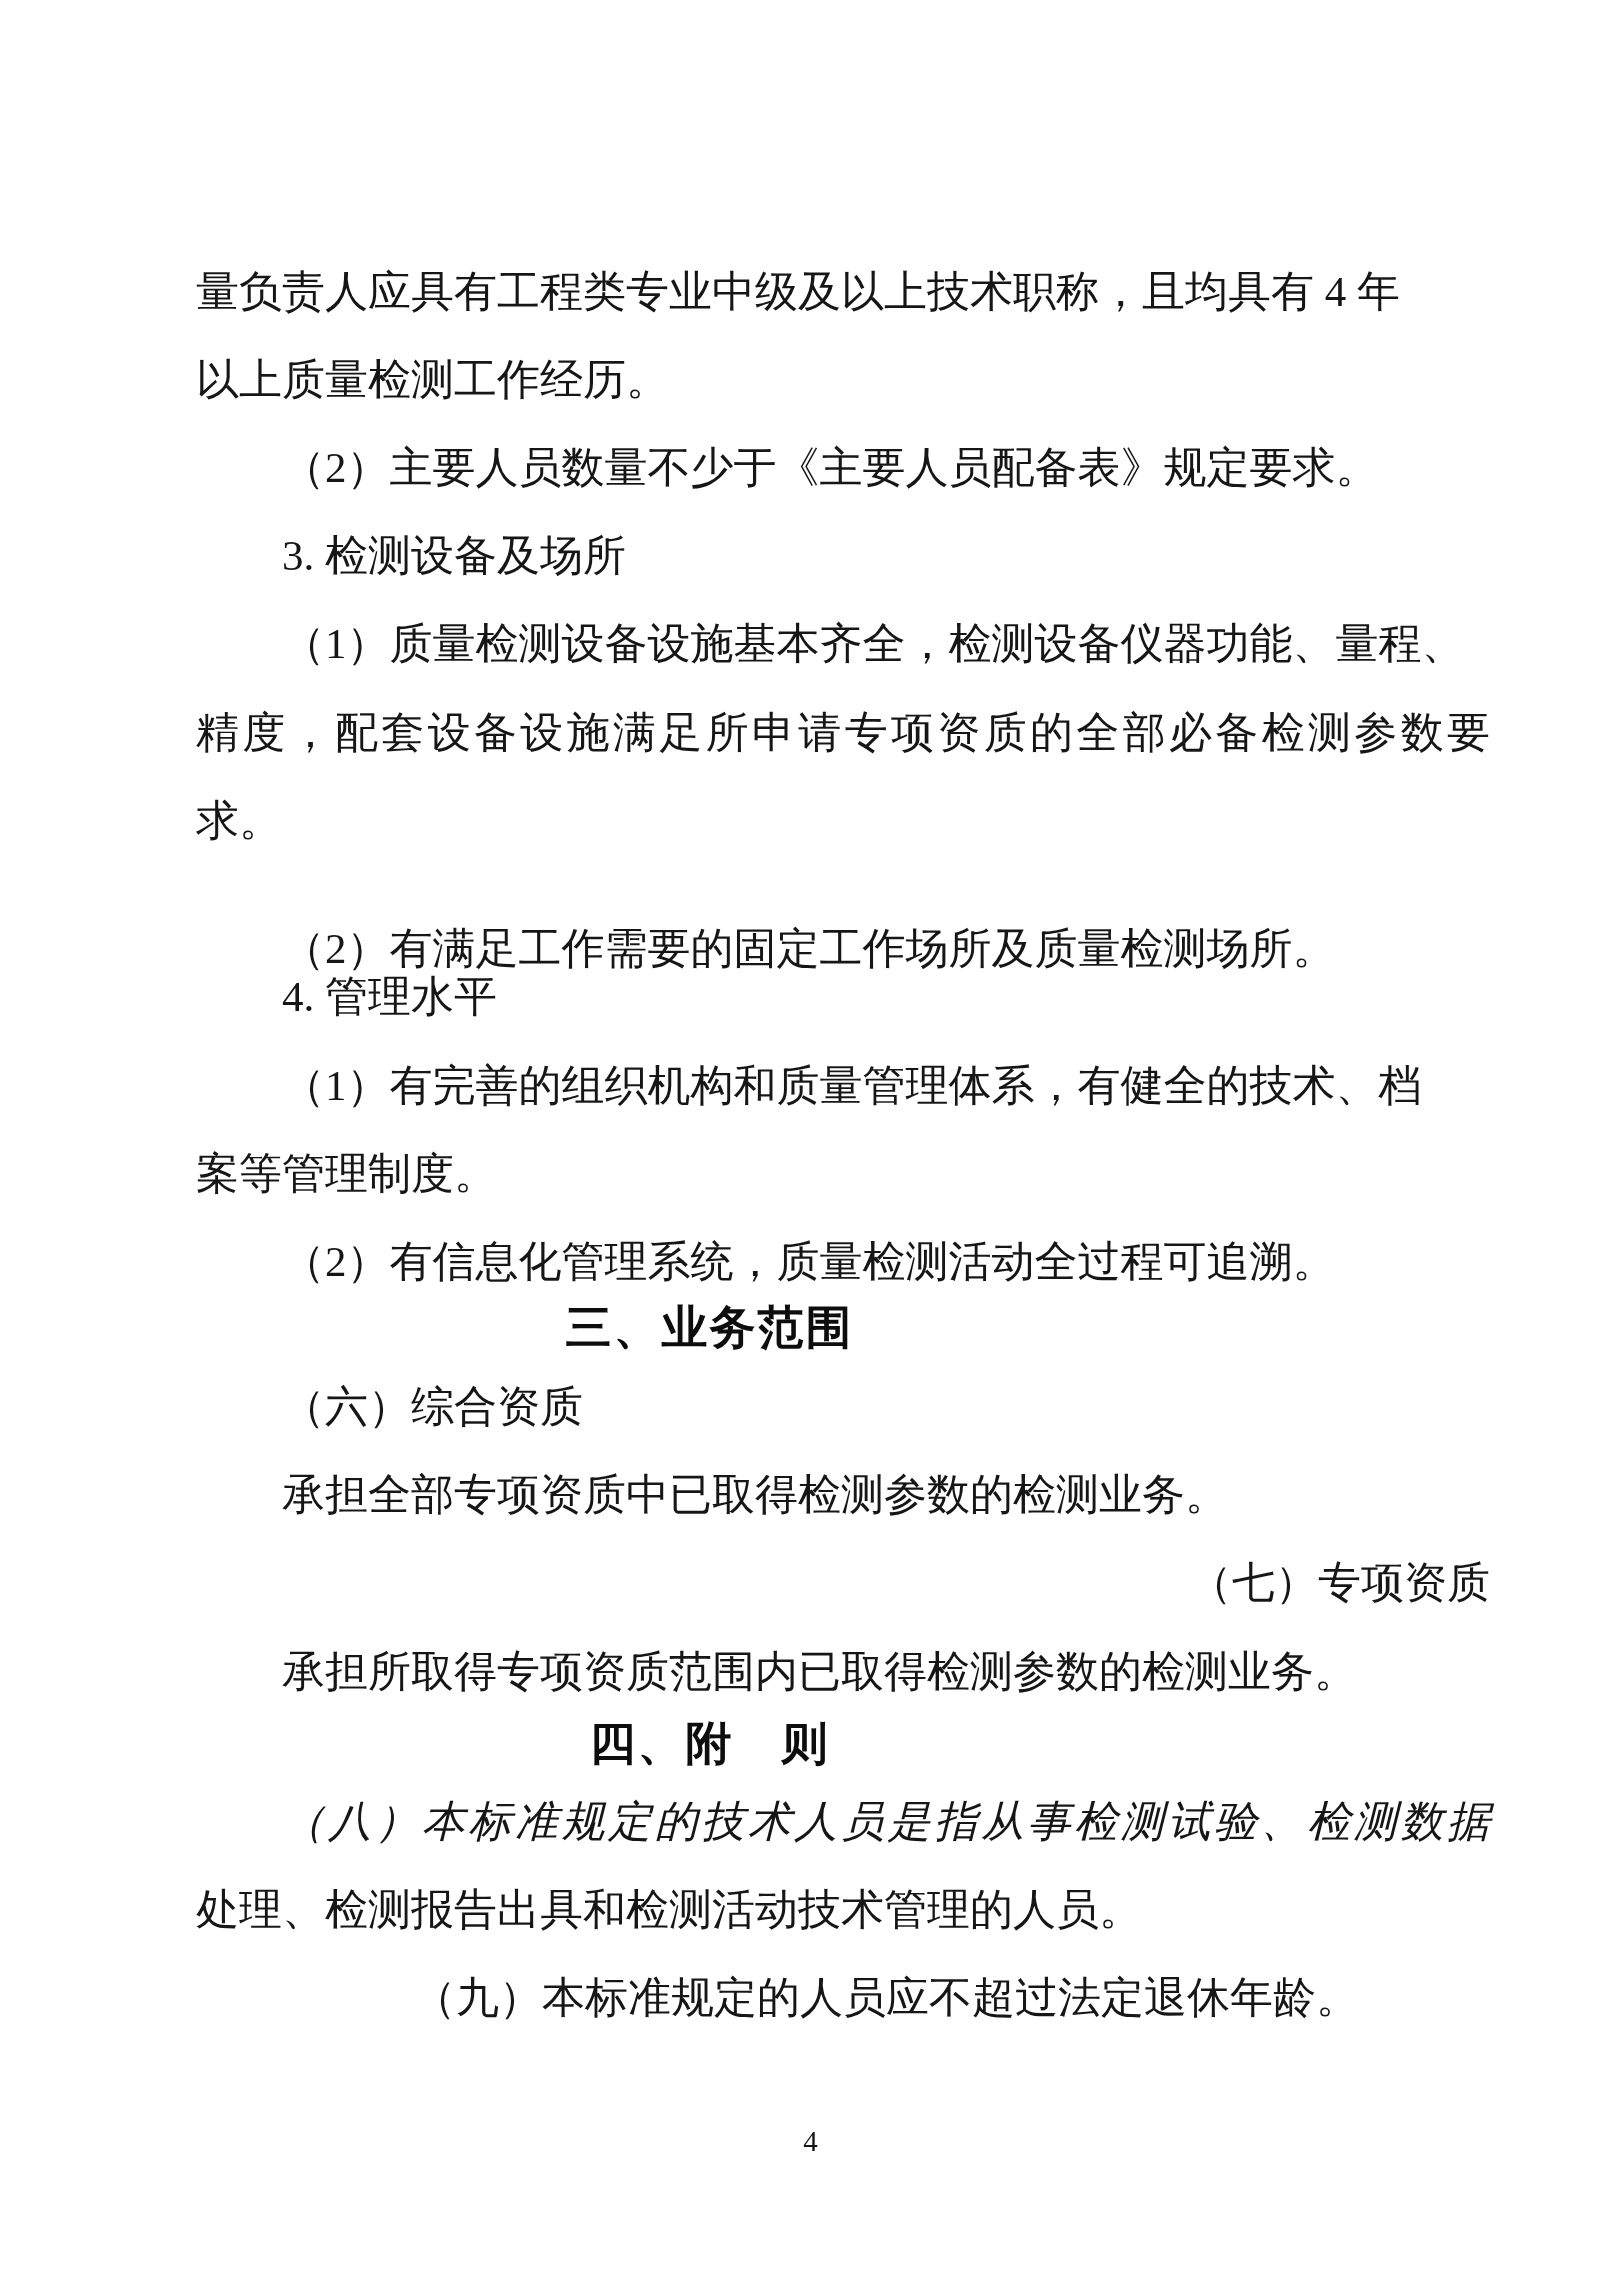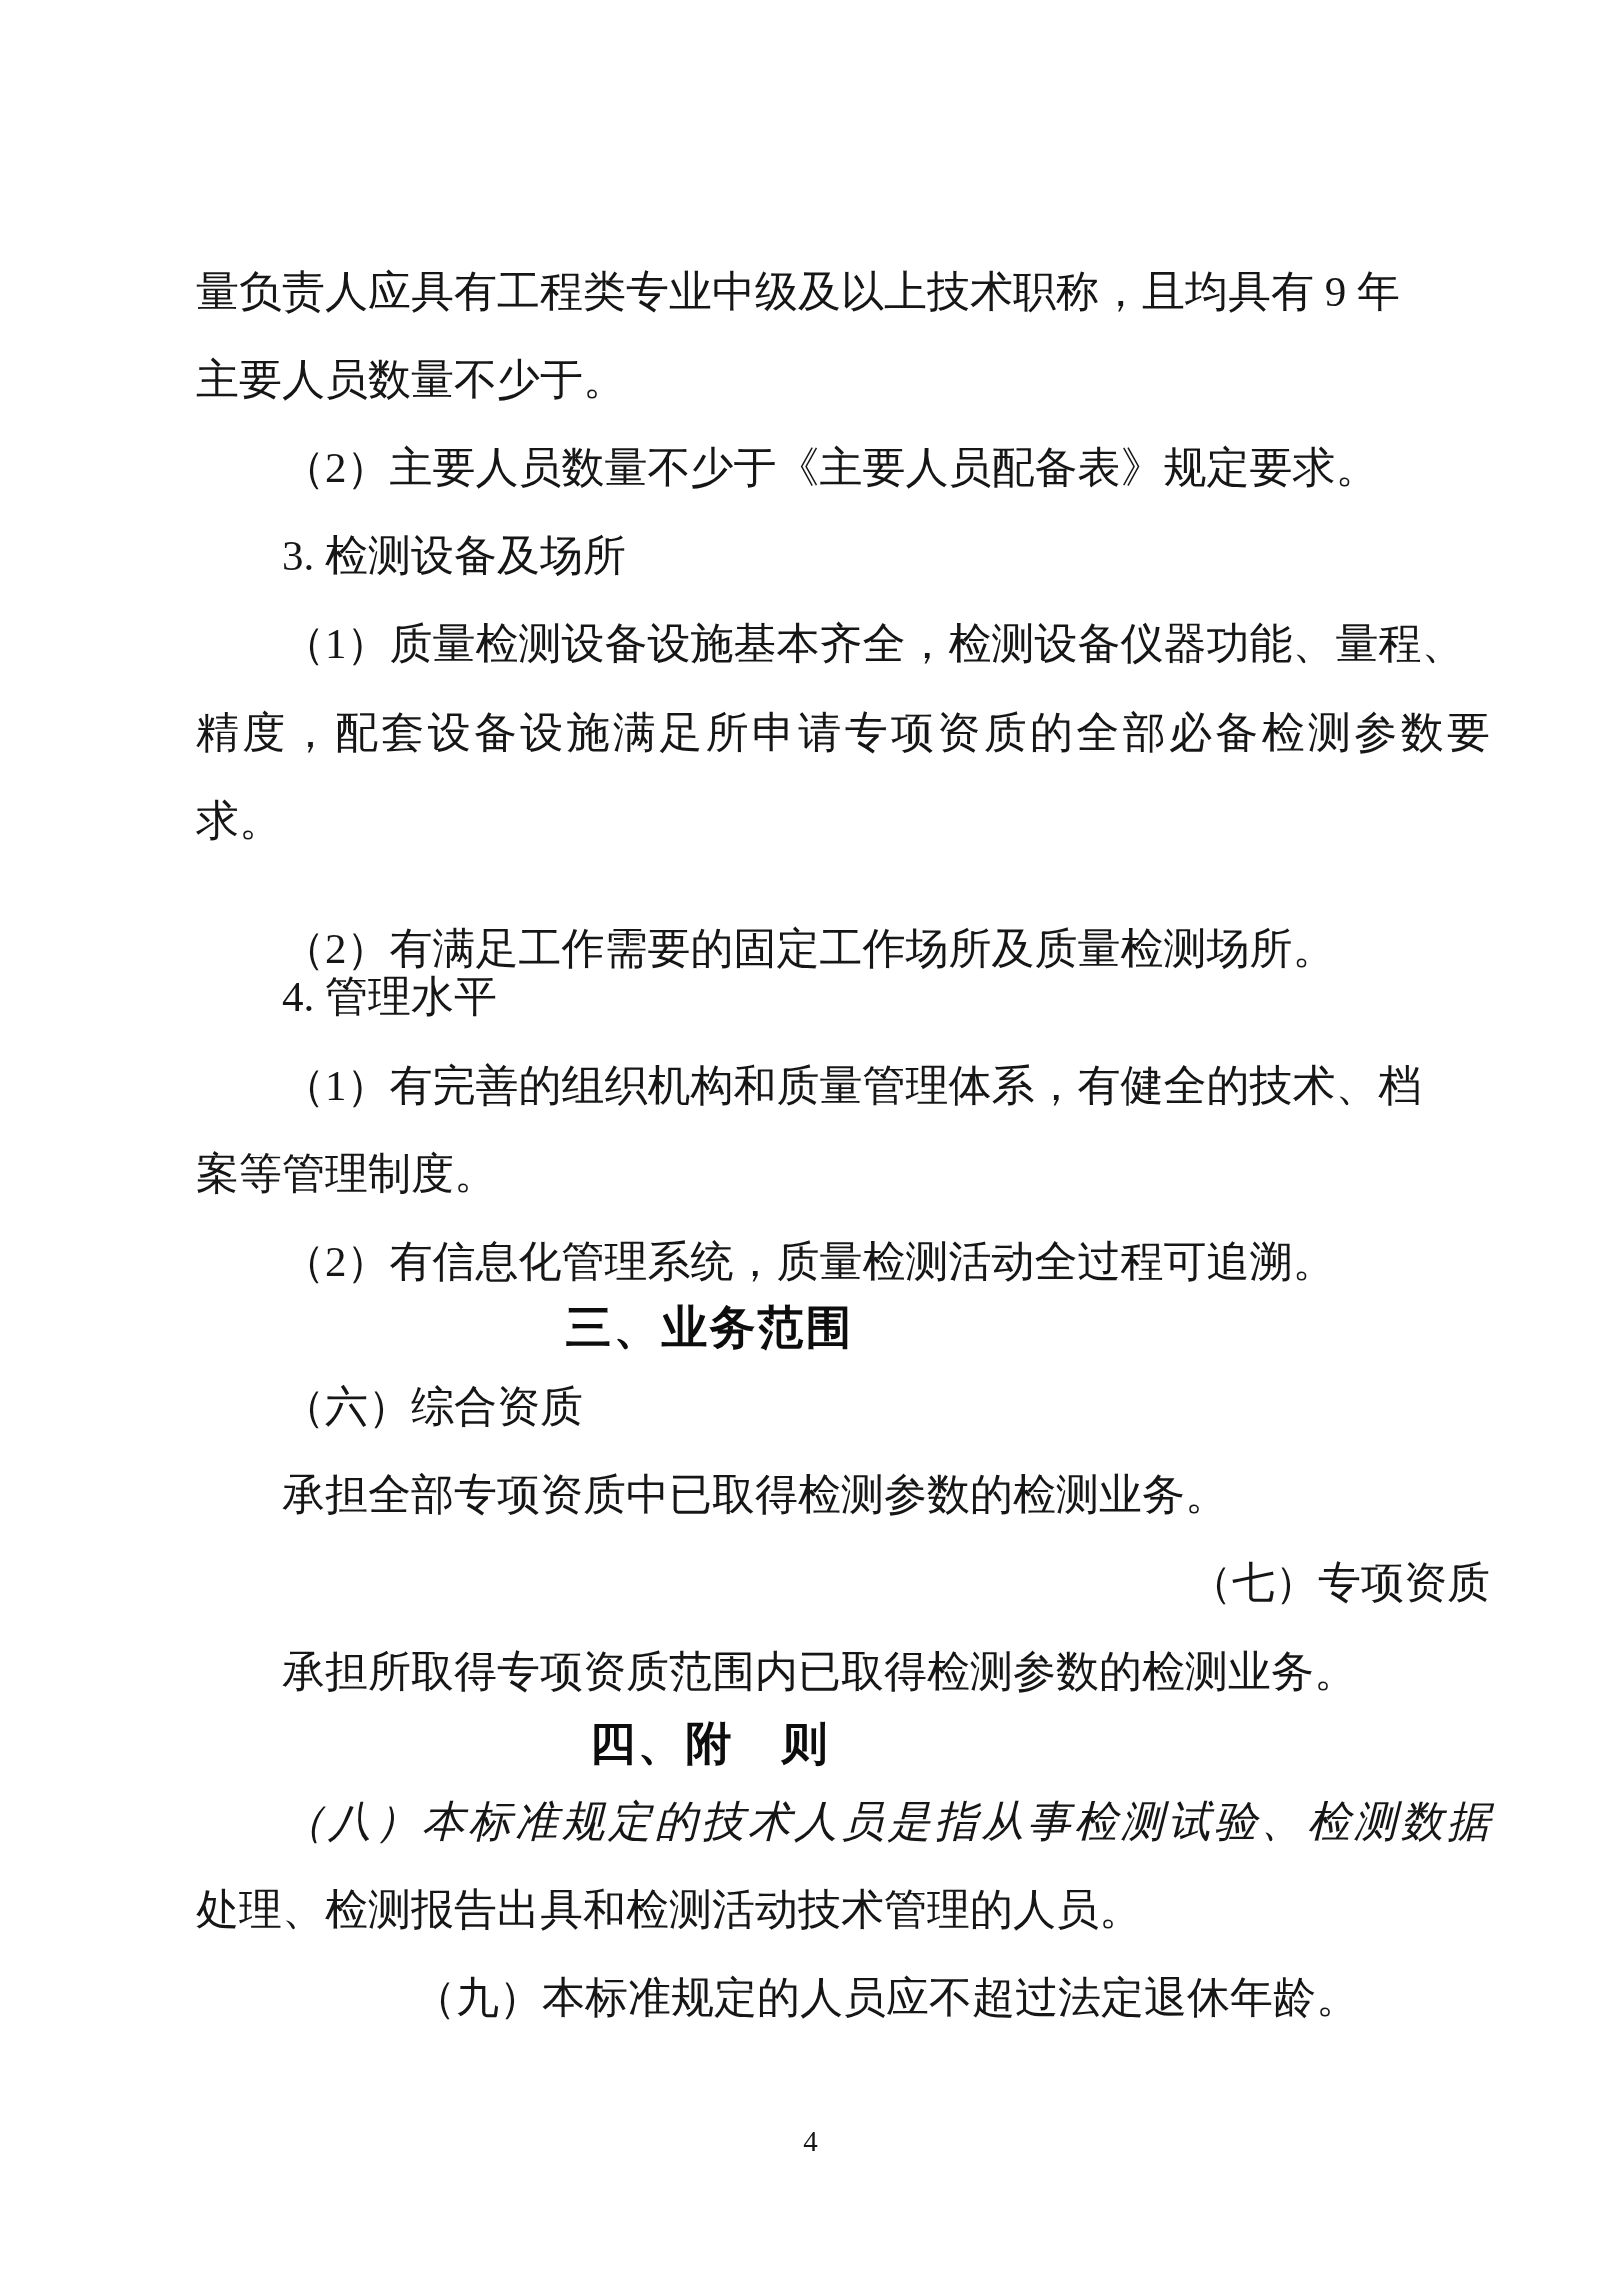--- a/index.html
+++ b/index.html
@@ -53,22 +53,22 @@
     text-align: center;
     font-size: 29px;
     line-height: 33px;
   }
 </style>
 </head>
 <body>
 
 <div class="page">
 
-  <div class="line" style="top: 267px;">量负责人应具有工程类专业中级及以上技术职称，且均具有 9 年</div>
-  <div class="line" style="top: 355px;">主要人员数量不少于。</div>
+  <div class="line" style="top: 267px;">量负责人应具有工程类专业中级及以上技术职称，且均具有 4 年</div>
+  <div class="line" style="top: 355px;">以上质量检测工作经历。</div>
   <div class="line indent" style="top: 443px;">（2）主要人员数量不少于《主要人员配备表》规定要求。</div>
   <div class="line indent" style="top: 531px;">3. 检测设备及场所</div>
   <div class="line indent" style="top: 619px;">（1）质量检测设备设施基本齐全，检测设备仪器功能、量程、</div>
   <div class="line justify" style="top: 708px;">精度，配套设备设施满足所申请专项资质的全部必备检测参数要</div>
   <div class="line" style="top: 796px;">求。</div>
   <div class="line indent" style="top: 884px; margin-top: 40px;">（2）有满足工作需要的固定工作场所及质量检测场所。</div>
   <div class="line indent" style="top: 972px;">4. 管理水平</div>
   <div class="line indent" style="top: 1061px;">（1）有完善的组织机构和质量管理体系，有健全的技术、档</div>
   <div class="line" style="top: 1149px;">案等管理制度。</div>
   <div class="line indent" style="top: 1237px;">（2）有信息化管理系统，质量检测活动全过程可追溯。</div>

